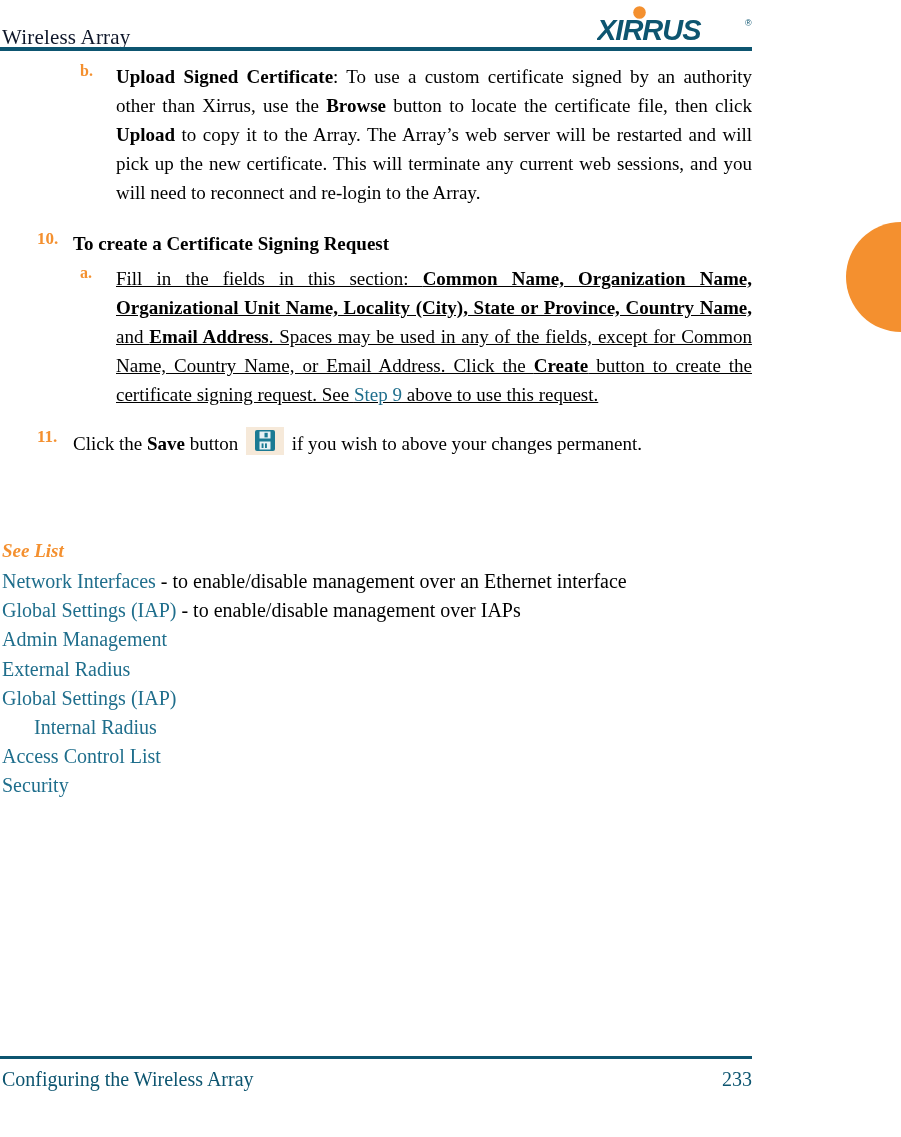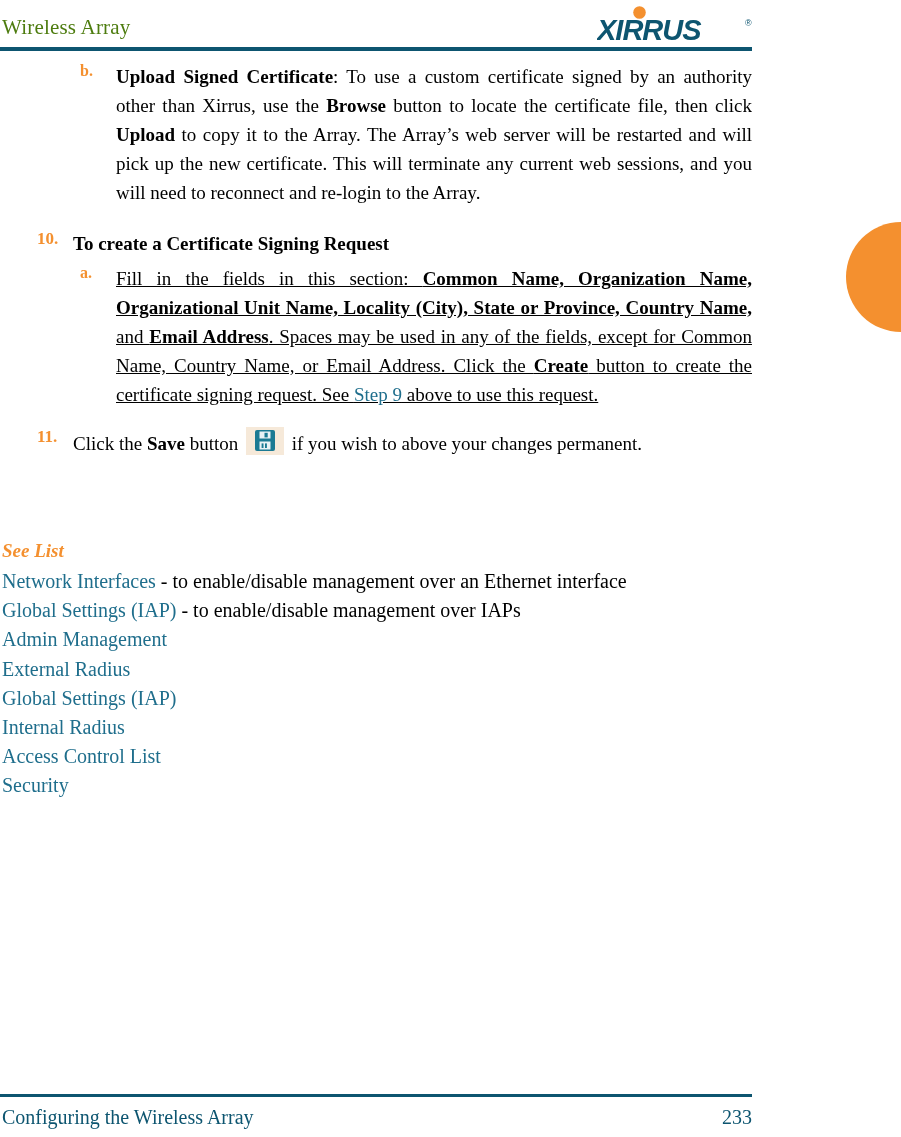--- a/index.html
+++ b/index.html
@@ -26,23 +26,23 @@
   .header {
     position: absolute;
     left: 0;
     top: 0;
     width: 901px;
     height: 52px;
   }
   .header-title {
     position: absolute;
     left: 2px;
-    top: 15px;
+    top: 25px;
     font-size: 21px;
-    color: #4d7c0f;
+    color: #0f172a;
     letter-spacing: 0.2px;
     white-space: nowrap;
   }
   .header-rule {
     position: absolute;
     left: 0;
     top: 47px;
     width: 752px;
     height: 4px;
     background: #0d5570;
@@ -172,21 +172,21 @@
     color: #1f6e8c;
   }
   .see-also-desc {
     color: #000;
   }
 
   
   .footer {
     position: absolute;
     left: 0;
-    top: 1094px;
+    top: 1056px;
     width: 901px;
     height: 43px;
   }
   .footer-rule {
     position: absolute;
     left: 0;
     top: 0;
     width: 752px;
     height: 3px;
     background: #0d5570;
@@ -273,21 +273,21 @@
     <div class="see-also-line"><a class="see-also-link" href="#" style="text-decoration:none;">Network Interfaces</a><span class="see-also-desc"> - to enable/disable management over an Ethernet interface</span></div>
 
     <div class="see-also-line"><a class="see-also-link" href="#" style="text-decoration:none;">Global Settings (IAP)</a><span class="see-also-desc"> - to enable/disable management over IAPs</span></div>
 
     <div class="see-also-line"><a class="see-also-link" href="#" style="text-decoration:none;margin-top:6px;">Admin Management</a><span class="see-also-desc"></span></div>
 
     <div class="see-also-line"><a class="see-also-link" href="#" style="text-decoration:none;">External Radius</a><span class="see-also-desc"></span></div>
 
     <div class="see-also-line"><a class="see-also-link" href="#" style="text-decoration:none;">Global Settings (IAP)</a><span class="see-also-desc"></span></div>
 
-    <div class="see-also-line"><a class="see-also-link" href="#" style="text-decoration:none;">Internal Radius</a><span class="see-also-desc"></span></div>
+    <div class="see-also-line"><a class="see-also-link" href="#" style="text-decoration:none;margin-left:32px;">Internal Radius</a><span class="see-also-desc"></span></div>
 
     <div class="see-also-line"><a class="see-also-link" href="#" style="text-decoration:none;">Access Control List</a><span class="see-also-desc"></span></div>
 
     <div class="see-also-line"><a class="see-also-link" href="#" style="text-decoration:none;">Security</a><span class="see-also-desc"></span></div>
   </div>
 
   <div class="footer">
     <div class="footer-rule"></div>
     <div class="footer-title">Configuring the Wireless Array</div>
     <div class="footer-page">233</div>

